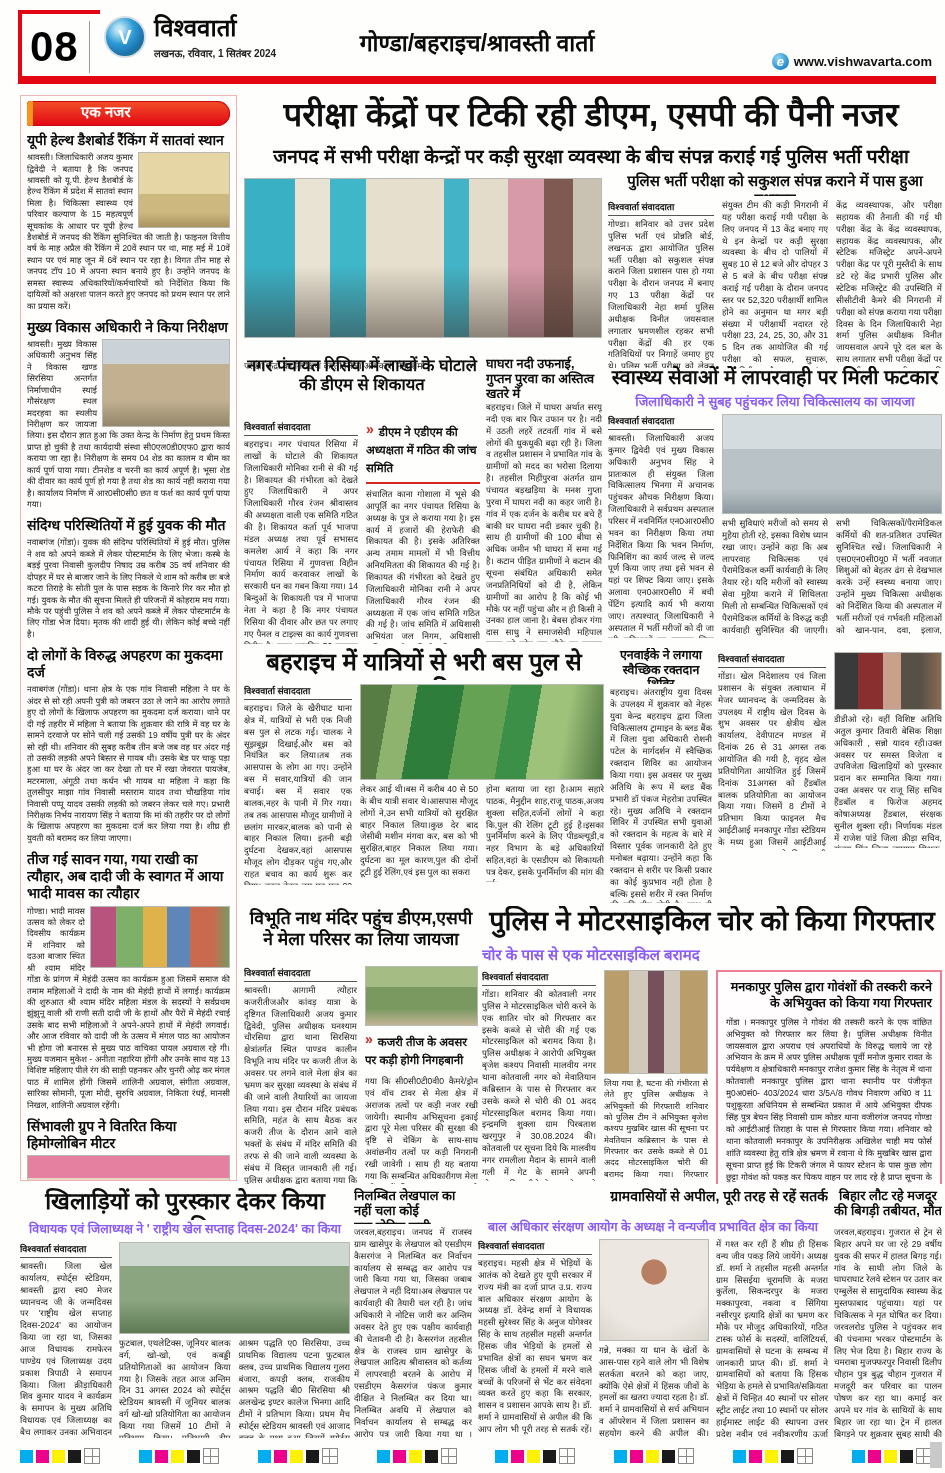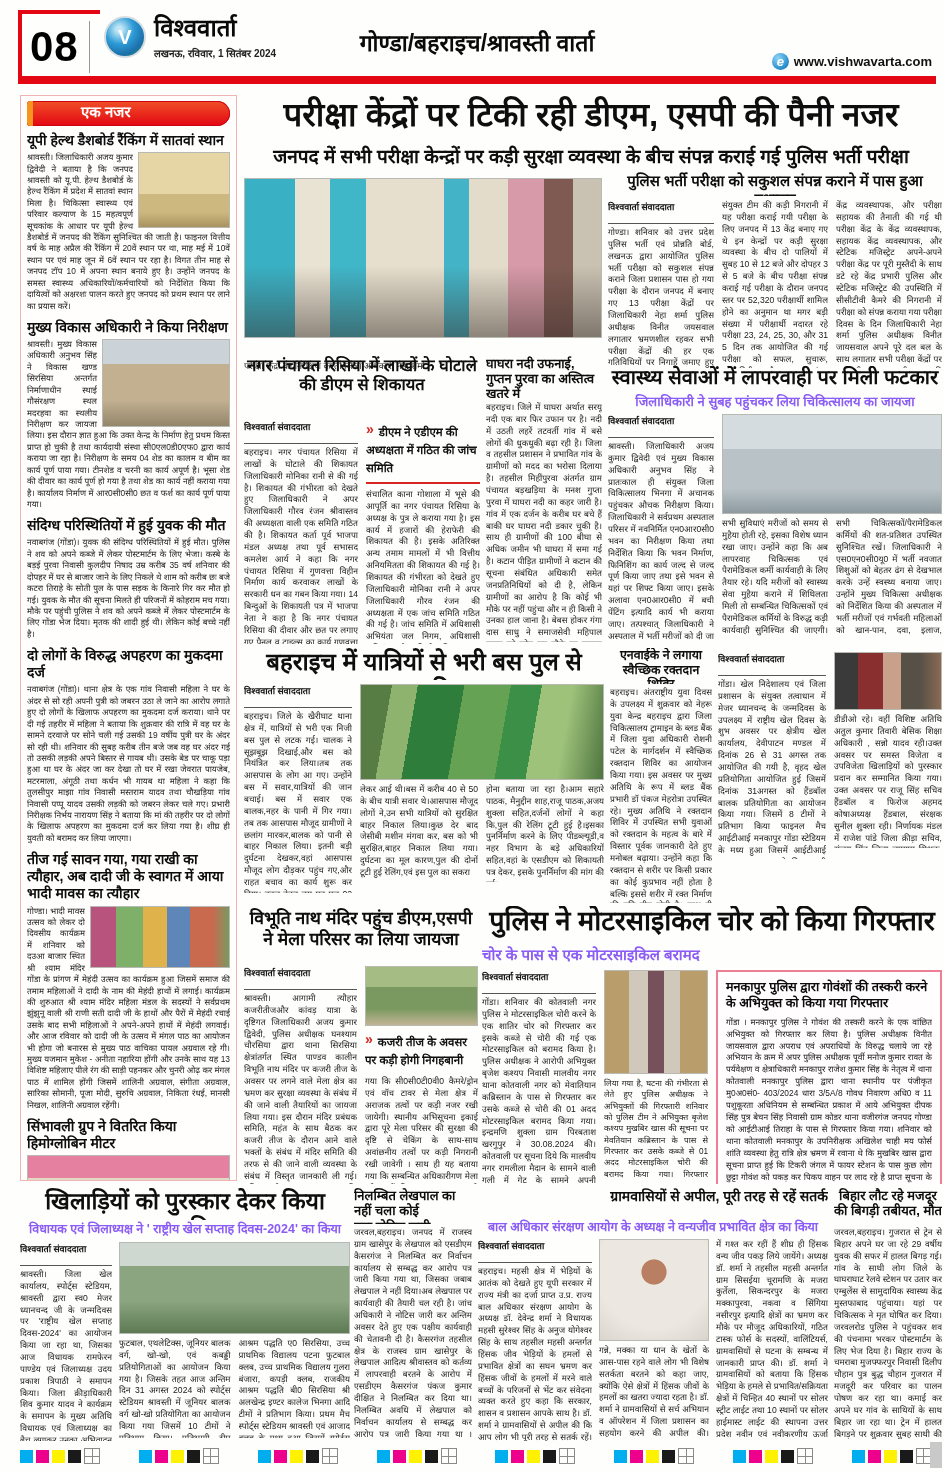--- a/index.html
+++ b/index.html
@@ -2,21 +2,21 @@
 <html><head>
 <meta charset="utf-8">
 <style>
   html,body{margin:0;padding:0;background:#e8e8e4;}
   .page{position:relative;width:945px;height:1473px;background:#fefefc;overflow:hidden;
         font-family:"Liberation Sans","DejaVu Sans",sans-serif;color:#1b1b1b;}
   .abs{position:absolute;box-sizing:border-box;}
   .hl{font-weight:800;color:#0e0e0e;line-height:1.18;}
   .center{text-align:center;}
   .body-txt{font-size:8.6px;line-height:1.38;text-align:justify;color:#202020;overflow:hidden;}
-  .byline{font-weight:700;font-size:9px;border-bottom:1px solid #555;padding-bottom:10px;margin-bottom:3px;color:#111;}
+  .byline{font-weight:700;font-size:9px;border-bottom:1px solid #555;padding-bottom:2px;margin-bottom:3px;color:#111;}
   .photo{background-size:cover;border:1px solid #b9b9b3;box-sizing:border-box;}
   .caption{font-size:9px;color:#222;padding-top:2px;}
   .cols{display:flex;gap:8px;}
   .col{flex:1;overflow:hidden;}
   
   .header{position:absolute;left:18px;top:10px;width:918px;height:74px;border-bottom:8px solid #e30613;box-sizing:border-box;}
   .pagenum-box{position:absolute;left:0;top:0;height:62px;border-left:4px solid #e30613;border-top:4px solid #e30613;display:flex;align-items:center;padding:2px 10px 0 8px;}
   .pagenum{font-size:42px;font-weight:800;color:#000;letter-spacing:1px;}
   .hdr-div{width:1px;height:52px;background:#999;margin-left:10px;}
   .logo-wrap{position:absolute;left:86px;top:6px;display:flex;gap:8px;}
@@ -41,21 +41,21 @@
   .fr{float:right;margin:0 0 3px 5px;}
   
   .pq{border-bottom:2px solid #d6261f;padding:2px 0 6px 0;margin-bottom:5px;}
   .pq .mk{color:#d6261f;font-weight:800;font-size:14px;float:left;margin-right:5px;line-height:1;}
   .pq .tx{font-weight:800;font-size:11.5px;line-height:1.25;color:#111;}
   .pq2{padding:2px 0 4px 0;margin-bottom:4px;}
   .pq2 .mk{color:#d6261f;font-weight:800;font-size:14px;float:left;margin-right:5px;line-height:1;}
   .pq2 .tx{font-weight:800;font-size:11.5px;line-height:1.25;color:#111;}
   
   .pink-box{border:2px solid #ef7f95;padding:7px 8px;overflow:hidden;background:#fffdfd;}
-  .pink-box .bx-hl{font-size:12.6px;font-weight:800;text-align:left;line-height:1.3;margin-bottom:5px;color:#0d0d0d;}
+  .pink-box .bx-hl{font-size:12.6px;font-weight:800;text-align:right;line-height:1.3;margin-bottom:5px;color:#0d0d0d;}
   .pink-box .bx-body{font-size:8.4px;line-height:1.42;text-align:justify;color:#222;}
   
   .regrow{left:20px;top:1448px;width:912px;height:16px;display:flex;justify-content:space-between;align-items:center;}
   .reggrp{display:flex;gap:3px;align-items:center;}
   .sq{width:13px;height:13px;}
   .regmark{width:14px;height:14px;border:1px solid #8a8a8a;
      background:linear-gradient(#8a8a8a,#8a8a8a) 50% 0/1px 100% no-repeat,linear-gradient(#8a8a8a,#8a8a8a) 0 50%/100% 1px no-repeat;}
   
   .ph-exam{background:linear-gradient(180deg,rgba(0,0,0,0) 55%,rgba(55,45,40,.5) 100%),
     linear-gradient(90deg,#3ab0c4 0 14%,#e9e3d3 14% 24%,#40b6c9 24% 34%,#e6dfcd 34% 56%,#43b4c7 56% 63%,#e3dccb 63% 74%,#d79aa8 74% 84%,#7e5a52 84% 92%,#c9c2b2 92% 100%);}

